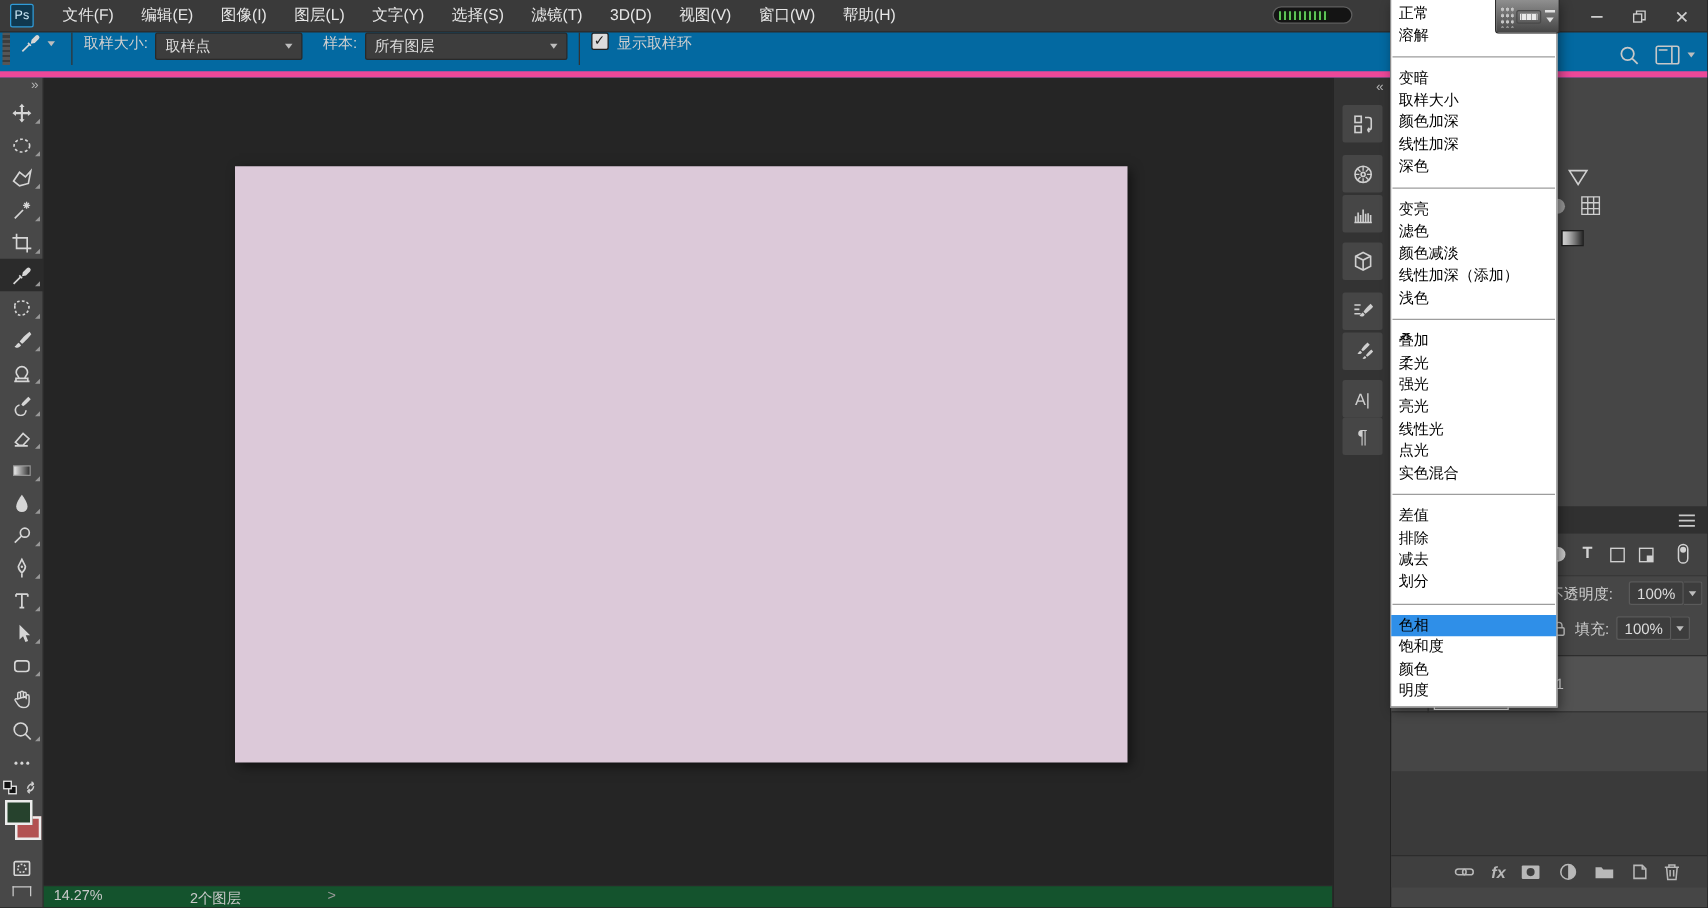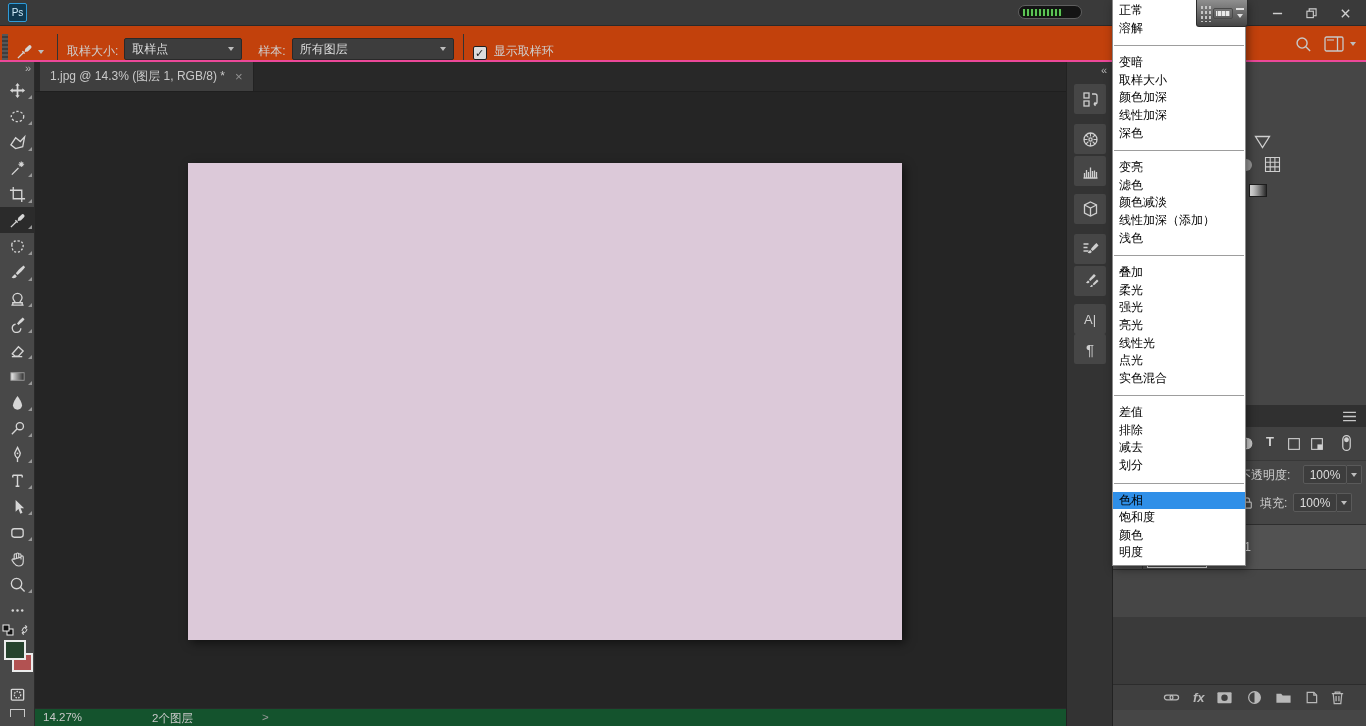--- a/index.html
+++ b/index.html
@@ -11,21 +11,21 @@
 #menubar{height:26px;background:#3a3a3a;display:flex;align-items:center;border-bottom:1px solid #2a2a2a;position:relative;z-index:10}
 .ps-logo{width:19px;height:19px;margin:0 12px 0 8px;background:#10384f;border:1px solid #2f9bd8;color:#cfeaf8;font-size:10px;display:flex;align-items:center;justify-content:center;border-radius:2px;flex:none}
 #menu-items{display:flex}
 .menu-item{padding:0 11px;line-height:25px;color:#e6e6e6;font-size:12.5px;white-space:nowrap}
 #rec-pill{position:absolute;left:1018px;top:5px;width:64px;height:14px;border-radius:8px;background:#141414;border:1px solid #5f5f5f}
 #rec-pill .stripes{position:absolute;left:4px;top:3px;width:40px;height:7px;background:repeating-linear-gradient(90deg,#5cc455 0 2px,#0e1f0d 2px 4px)}
 #winctl{position:absolute;right:4px;top:0;height:26px;display:flex}
 #winctl .wbtn{width:34px;height:26px;display:flex;align-items:center;justify-content:center}
 
 
-#optionsbar{height:36px;background:#c2410c;display:flex;align-items:flex-end;border-bottom:2px solid #ec4899;position:relative;z-index:10}
+#optionsbar{height:36px;background:#0369a1;display:flex;align-items:flex-start;border-bottom:5px solid #ec4899;position:relative;z-index:10}
 .gripper{width:6px;height:26px;margin:0 4px 0 2px;background:repeating-linear-gradient(0deg,#565656 0 2px,#3d3d3d 2px 4px)}
 .opt-sep{width:1px;height:26px;background:#333;margin:0 9px}
 .opt-label{color:#cfcfcf;margin-right:6px;white-space:nowrap}
 .select{height:22px;background:#3d3d3d;border:1px solid #292929;border-radius:2px;display:flex;align-items:center;padding:0 7px;color:#ddd}
 .tri-down{width:0;height:0;border-left:3.5px solid transparent;border-right:3.5px solid transparent;border-top:4.5px solid #bdbdbd}
 .select .tri-down{margin-left:auto}
 .checkbox{width:14px;height:14px;background:#dcdcdc;border:1px solid #1f1f1f;border-radius:2px;color:#222;font-size:11px;line-height:12px;text-align:center;margin-right:7px}
 #opt-right{position:absolute;right:0;top:0;height:36px;display:flex;align-items:center}
 
 
@@ -99,20 +99,33 @@
 #ime-kbd{width:20px;height:11px;margin-left:2px;background:#e9e9e9;border:1px solid #4a4a4a;border-radius:2px;background-image:repeating-linear-gradient(90deg,transparent 0 3px,#9a9a9a 3px 4px);background-clip:content-box;padding:2px}
 #ime-right{margin-left:3px;display:flex;flex-direction:column;align-items:center;gap:4px}
 #ime-min{width:8px;height:2px;background:#e0e0e0}
 #ime-right .tri-down{border-top-color:#e0e0e0}
 </style>
 </head>
 <body>
 
 <div id="menubar">
   <div class="ps-logo">Ps</div>
+  <nav id="menu-items">
+      <span class="menu-item">文件(F)</span>
+      <span class="menu-item">编辑(E)</span>
+      <span class="menu-item">图像(I)</span>
+      <span class="menu-item">图层(L)</span>
+      <span class="menu-item">文字(Y)</span>
+      <span class="menu-item">选择(S)</span>
+      <span class="menu-item">滤镜(T)</span>
+      <span class="menu-item">3D(D)</span>
+      <span class="menu-item">视图(V)</span>
+      <span class="menu-item">窗口(W)</span>
+      <span class="menu-item">帮助(H)</span>
+    </nav>
   <div id="rec-pill">
       <div class="stripes"></div>
     </div>
   <div id="winctl">
     <div class="wbtn">
         <svg viewBox="0 0 12 12" width="11" height="11">
           <path d="M1 6h10" stroke="#cfcfcf" stroke-width="1.6"></path>
         </svg>
       </div>
     <div class="wbtn">
@@ -313,26 +326,20 @@
     <div class="tool tool-qm">
         <svg viewBox="0 0 18 18">
           <rect x="2.5" y="3.5" width="13" height="11.5" rx="1"></rect>
           <circle cx="9" cy="9.2" r="3.4" stroke-dasharray="1.6 1.3"></circle>
         </svg>
       </div>
     <div id="screen-mode-sliver"></div>
   </div>
 
   <div id="center">
-    <div id="tabbar">
-      <div class="doc-tab">
-        <span>1.jpg @ 14.3% (图层 1, RGB/8) *</span>
-        <span class="tab-close">×</span>
-      </div>
-    </div>
     <div id="canvasarea">
       <div id="doc" style="background: rgb(220, 201, 217);"></div>
     </div>
     <div id="statusbar">
       <span style="left:8px">14.27%</span>
       <span style="left:117px">2个图层</span>
       <span style="left:227px;color:#9a9a9a">&gt;</span>
     </div>
   </div>
 

